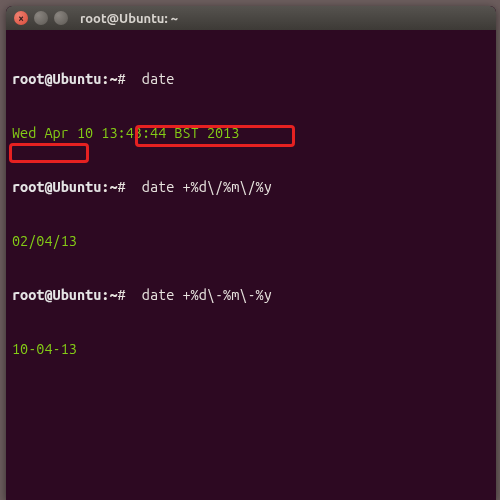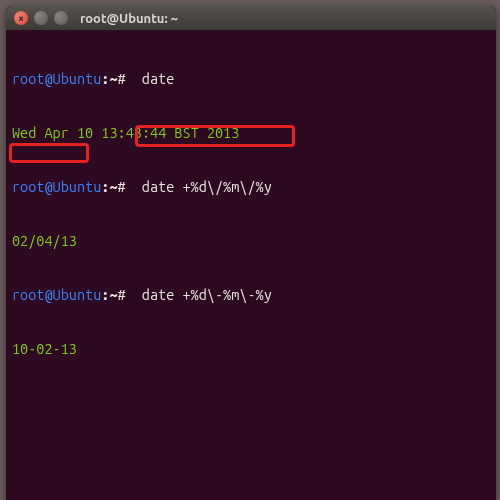--- a/index.html
+++ b/index.html
@@ -53,21 +53,21 @@
     }
     .terminal {
       padding: 4px 6px;
       font-size: 14.5px;
       line-height: 18px;
       color: #e8e4df;
       white-space: pre;
       position: relative;
     }
     .line { display: block; white-space: pre; position: relative; }
-    .prompt-userhost { color: #3b82f6; font-weight: normal; }
+    .prompt-userhost { color: #e5e5e5; font-weight: bold; }
     .prompt-colon { color: #e8e4df; font-weight: bold; }
     .prompt-path { color: #e8e4df; font-weight: bold; }
     .prompt-hash { color: #e8e4df; }
     .cmd { color: #e8e4df; margin-left: 8px; }
     .output { color: #84cc16; }
     .cursor {
       display: inline-block;
       width: 8px;
       height: 15px;
       background: #e8e4df;
@@ -91,17 +91,17 @@
     <div class="win-btn btn-min"></div>
     <div class="win-btn btn-max"></div>
     <div class="title">root@Ubuntu: ~</div>
   </div>
   <div class="terminal">
     <span class="line"><span class="prompt-userhost">root@Ubuntu</span><span class="prompt-colon">:</span><span class="prompt-path">~</span><span class="prompt-hash">#</span> <span class="cmd">date</span></span>
     <span class="line"><span class="output">Wed Apr 10 13:43:44 BST 2013</span></span>
     <span class="line"><span class="prompt-userhost">root@Ubuntu</span><span class="prompt-colon">:</span><span class="prompt-path">~</span><span class="prompt-hash">#</span> <span class="cmd">date +%d\/%m\/%y</span></span>
     <span class="line"><span class="output">02/04/13</span></span>
     <span class="line"><span class="prompt-userhost">root@Ubuntu</span><span class="prompt-colon">:</span><span class="prompt-path">~</span><span class="prompt-hash">#</span> <span class="cmd">date +%d\-%m\-%y</span></span>
-    <span class="line"><span class="output">10-02-13</span></span>
+    <span class="line"><span class="output">10-04-13</span></span>
     <div class="hl-box hl1"></div>
     <div class="hl-box hl2"></div>
   </div>
 </div>
 
 </body></html>

